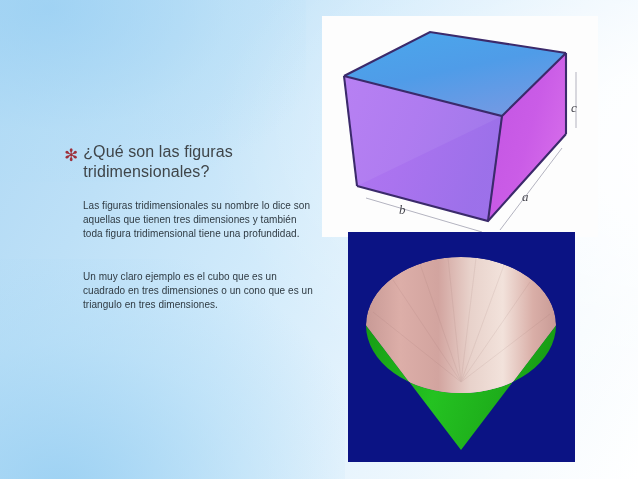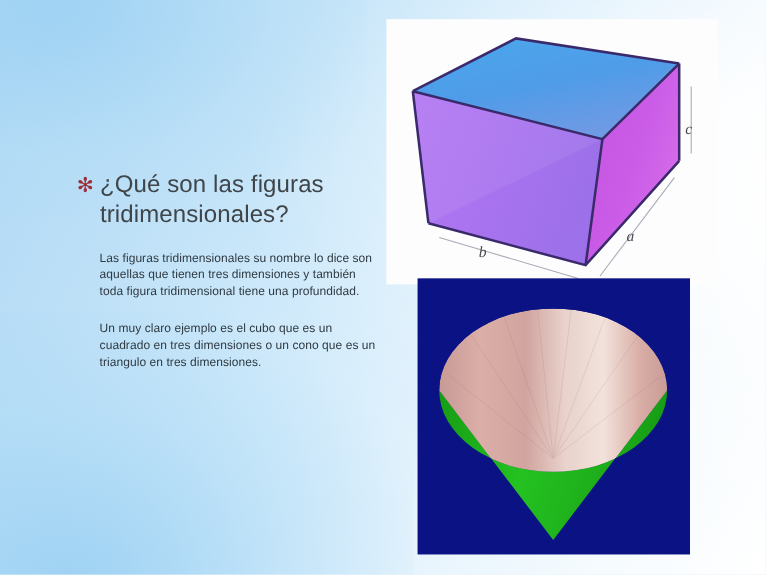--- a/index.html
+++ b/index.html
@@ -75,39 +75,39 @@
   }
   .bullet-star {
     flex: 0 0 auto;
     font-size: 17px;
     line-height: 1;
     color: #9e2f3a;
     margin-top: 5px;
     font-family: "DejaVu Sans", sans-serif;
   }
   .slide-title {
-    font-size: 20px;
+    font-size: 16px;
     line-height: 1.27;
     color: #3f4549;
     font-weight: 400;
     letter-spacing: 0.1px;
     max-width: 196px;
   }
 
   .body-para {
     font-size: 10px;
     line-height: 1.43;
     color: #2f3a42;
     margin-top: 16px;
     margin-left: 19px;
     max-width: 232px;
     letter-spacing: 0.05px;
   }
   .body-para.second {
-    margin-top: 16px;
+    margin-top: 28px;
   }
 
   
   .cube-pic {
     position: absolute;
     left: 322px;
     top: 16px;
     width: 276px;
     height: 221px;
     background: #fdfdfd;

